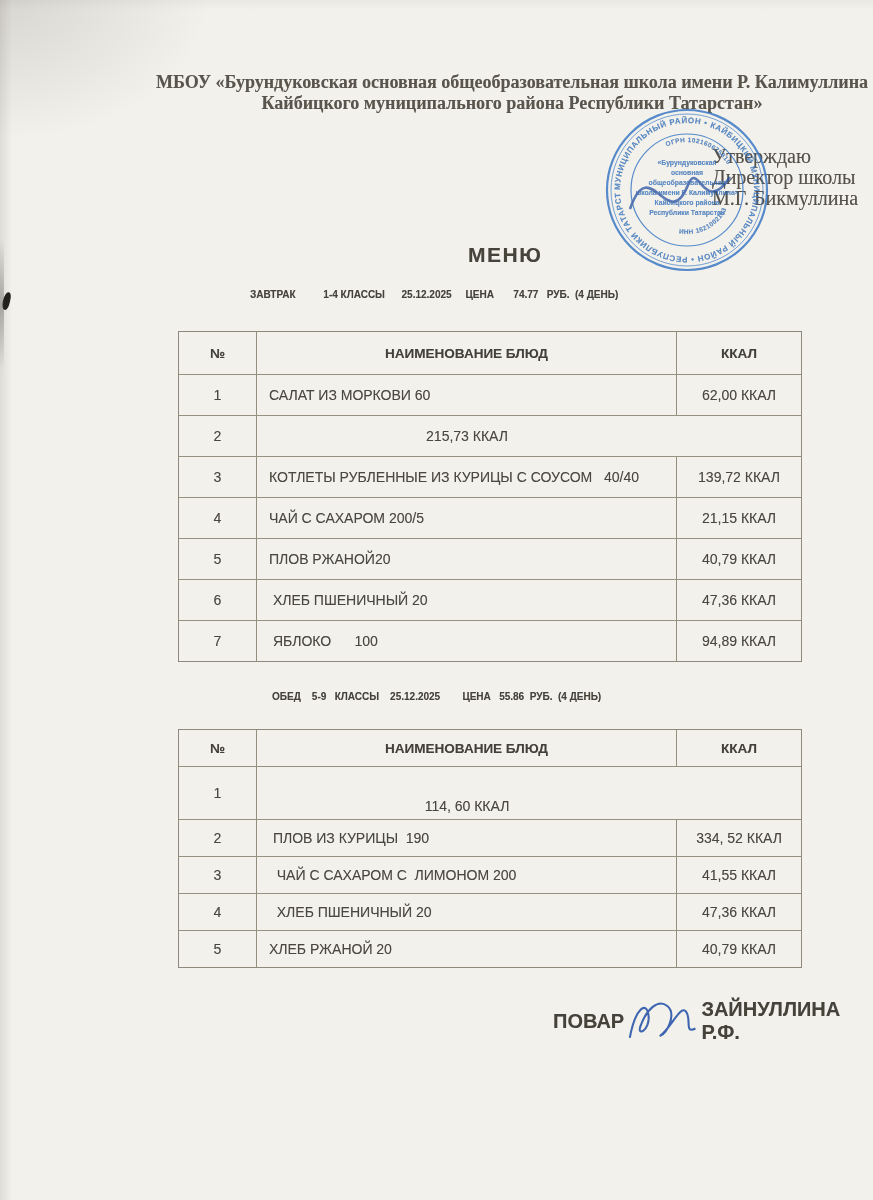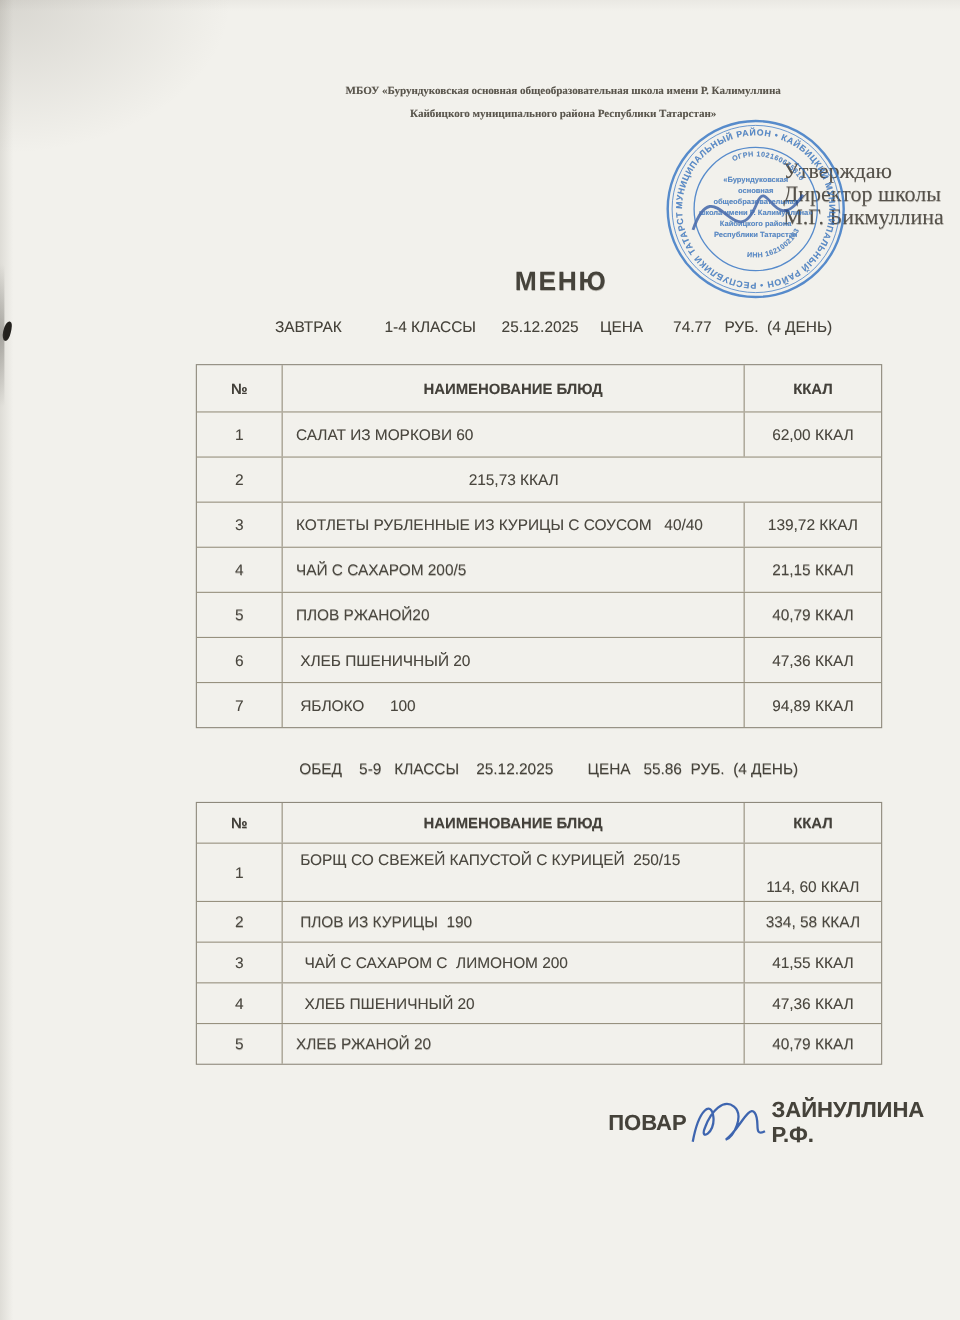--- a/index.html
+++ b/index.html
@@ -31,49 +31,49 @@
     position: absolute; left: 0; top: 240px;
     width: 4px; height: 130px;
     background: linear-gradient(180deg, transparent, rgba(60,58,52,0.35), transparent);
   }
 
   
   .school-header {
     position: absolute; top: 72px; left: 152px; width: 720px;
     text-align: center;
     font-family: "Liberation Serif", "DejaVu Serif", serif;
-    font-size: 10px; line-height: 21px;
+    font-size: 18px; line-height: 21px;
     font-weight: 600; color: #59554c;
   }
 
   
   .approval {
     position: absolute; top: 146px; left: 712px; width: 150px;
     font-family: "Liberation Serif", "DejaVu Serif", serif;
     font-size: 20px; line-height: 21px; color: #55514a;
   }
 
   
   .stamp { position: absolute; top: 103px; left: 600px; width: 175px; height: 175px; z-index: 5; }
   .stamp svg { display: block; }
   .stamp-ring-text { font-size: 8px; fill: #3474c4; font-weight: bold; letter-spacing: 0.6px; font-family: "Liberation Sans", sans-serif; }
   .stamp-small-text { font-size: 6.5px; fill: #3474c4; font-weight: bold; letter-spacing: 0.4px; font-family: "Liberation Sans", sans-serif; }
   .stamp-center-text { font-size: 6.8px; fill: #3474c4; text-anchor: middle; font-weight: 600; font-family: "Liberation Sans", sans-serif; }
 
   
   .menu-title {
     position: absolute; top: 243px; left: 468px;
-    font-size: 24px; font-weight: 700; letter-spacing: 1.5px;
+    font-size: 21px; font-weight: 700; letter-spacing: 1.5px;
     color: #46433b;
   }
 
   
   .section-heading {
     position: absolute;
-    font-size: 14px; font-weight: 400;
+    font-size: 10px; font-weight: 700;
     white-space: pre-wrap; color: #45423a;
   }
   .breakfast-heading { top: 289px; left: 250px; }
   .lunch-heading { top: 691px; left: 272px; }
 
   
   .menu-table {
     position: absolute; width: 622px;
     border: 1.2px solid #8e897c;
   }
@@ -212,27 +212,26 @@
   <div class="section-heading lunch-heading">ОБЕД    5-9   КЛАССЫ    25.12.2025        ЦЕНА   55.86  РУБ.  (4 ДЕНЬ)</div>
 
   <div class="menu-table lunch-table">
     <div class="t-row t-head">
       <div class="cell c-num">№</div>
       <div class="cell c-dish">НАИМЕНОВАНИЕ БЛЮД</div>
       <div class="cell c-kcal">ККАЛ</div>
     </div>
     <div class="t-row tall">
       <div class="cell c-num">1</div>
-      <div class="cell c-dish"> БОРЩ СО СВЕЖЕЙ КАПУСТОЙ С КУРИЦЕЙ  250/15</div>
       <div class="cell c-kcal">114, 60 ККАЛ</div>
     </div>
     <div class="t-row">
       <div class="cell c-num">2</div>
       <div class="cell c-dish"> ПЛОВ ИЗ КУРИЦЫ  190</div>
-      <div class="cell c-kcal">334, 58 ККАЛ</div>
+      <div class="cell c-kcal">334, 52 ККАЛ</div>
     </div>
     <div class="t-row">
       <div class="cell c-num">3</div>
       <div class="cell c-dish">  ЧАЙ С САХАРОМ С  ЛИМОНОМ 200</div>
       <div class="cell c-kcal">41,55 ККАЛ</div>
     </div>
     <div class="t-row">
       <div class="cell c-num">4</div>
       <div class="cell c-dish">  ХЛЕБ ПШЕНИЧНЫЙ 20</div>
       <div class="cell c-kcal">47,36 ККАЛ</div>

